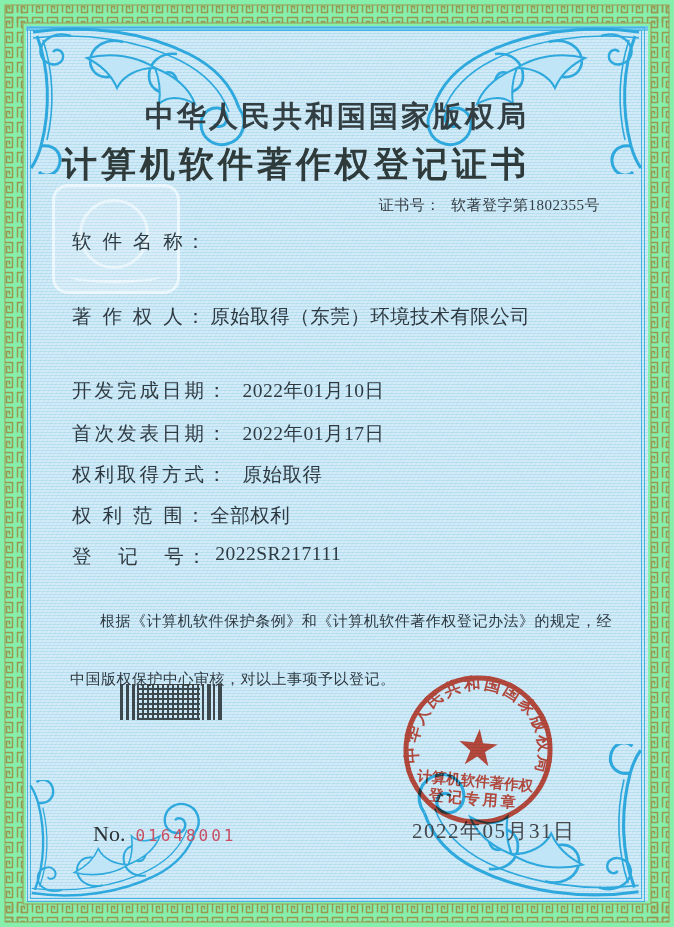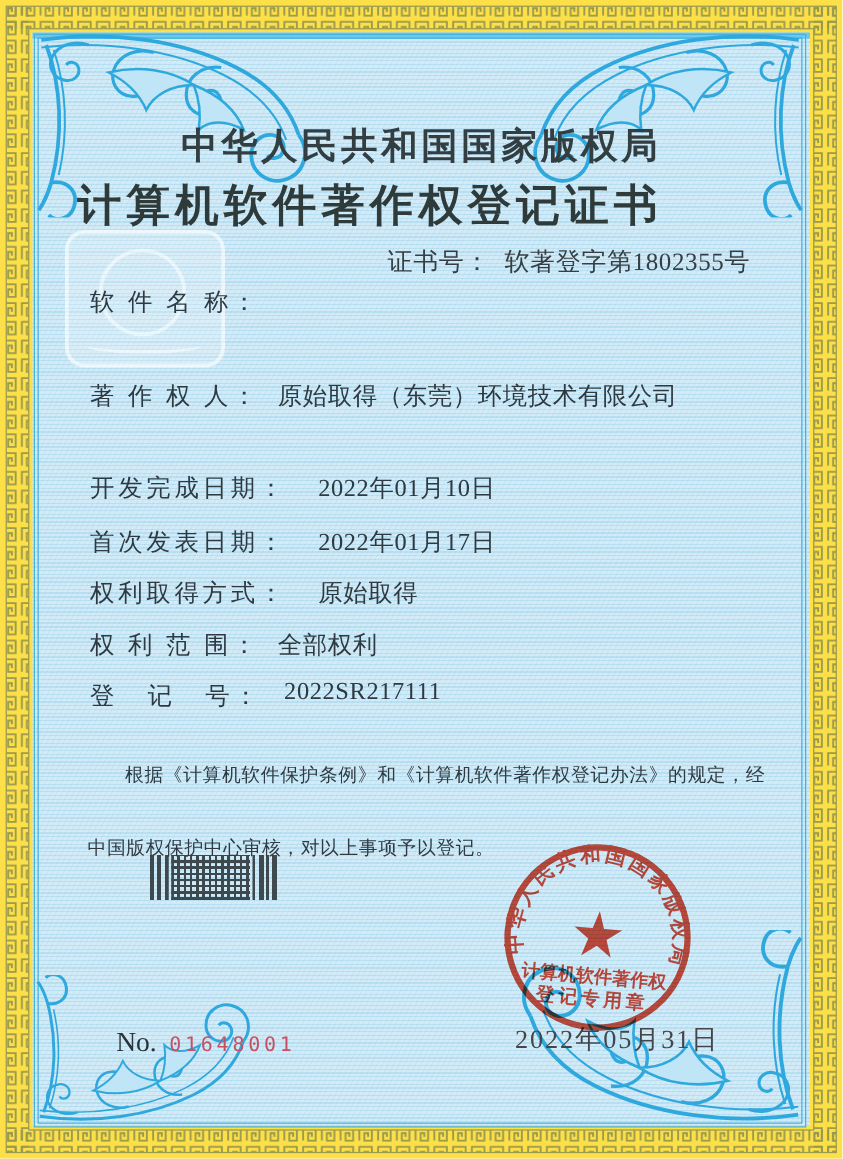--- a/index.html
+++ b/index.html
@@ -1,18 +1,18 @@
 <!DOCTYPE html>
 <html><head>
 <meta charset="utf-8">
 <style>
   html,body{margin:0;padding:0;background:#ffffff;}
   #cert{
     position:relative;width:674px;height:927px;overflow:hidden;
-    background:#fde047;font-family:"Liberation Serif", serif;
+    background:#86efac;font-family:"Liberation Serif", serif;
   }
   
   #field{
     position:absolute;left:26px;top:26px;width:622px;height:875px;
     background-color:#d3ebf7;
     background-image:
       repeating-linear-gradient(0deg, rgba(125,195,228,.30) 0 1px, rgba(255,255,255,0) 1px 3px),
       repeating-linear-gradient(115deg, rgba(150,210,236,.18) 0 1px, rgba(255,255,255,0) 1px 4px);
     border-top:5px solid #6ec7ec;
     box-sizing:border-box;
@@ -28,23 +28,23 @@
   #issuer{
     left:26px;top:97px;width:622px;text-align:center;
     font-size:29px;font-weight:bold;letter-spacing:3px;color:#323e41;
   }
   #doctitle{
     left:26px;top:141px;width:540px;text-align:center;
     font-size:35px;font-weight:bold;letter-spacing:4px;color:#2f3b3a;
   }
   #certno{
     left:0;top:196px;width:600px;text-align:right;
-    font-size:20px;color:#343e44;letter-spacing:.5px;
-  }
-  .row{left:72px;display:flex;align-items:flex-start;color:#2e3a42;font-size:19.5px;gap:12px;}
+    font-size:15px;color:#343e44;letter-spacing:.5px;
+  }
+  .row{left:72px;display:flex;align-items:flex-start;color:#2e3a42;font-size:19.5px;}
   .row .lbl{white-space:pre;letter-spacing:3px;font-weight:500;}
   .row .val{letter-spacing:.5px;font-weight:500;}
   .vstack{display:inline-block;}
   .vstack span{display:block;line-height:27px;}
   #statement{
     left:70px;top:592px;width:542px;
     font-size:15px;line-height:58px;color:#2e3a42;
     text-indent:2em;text-align:justify;letter-spacing:.5px;
   }
   

